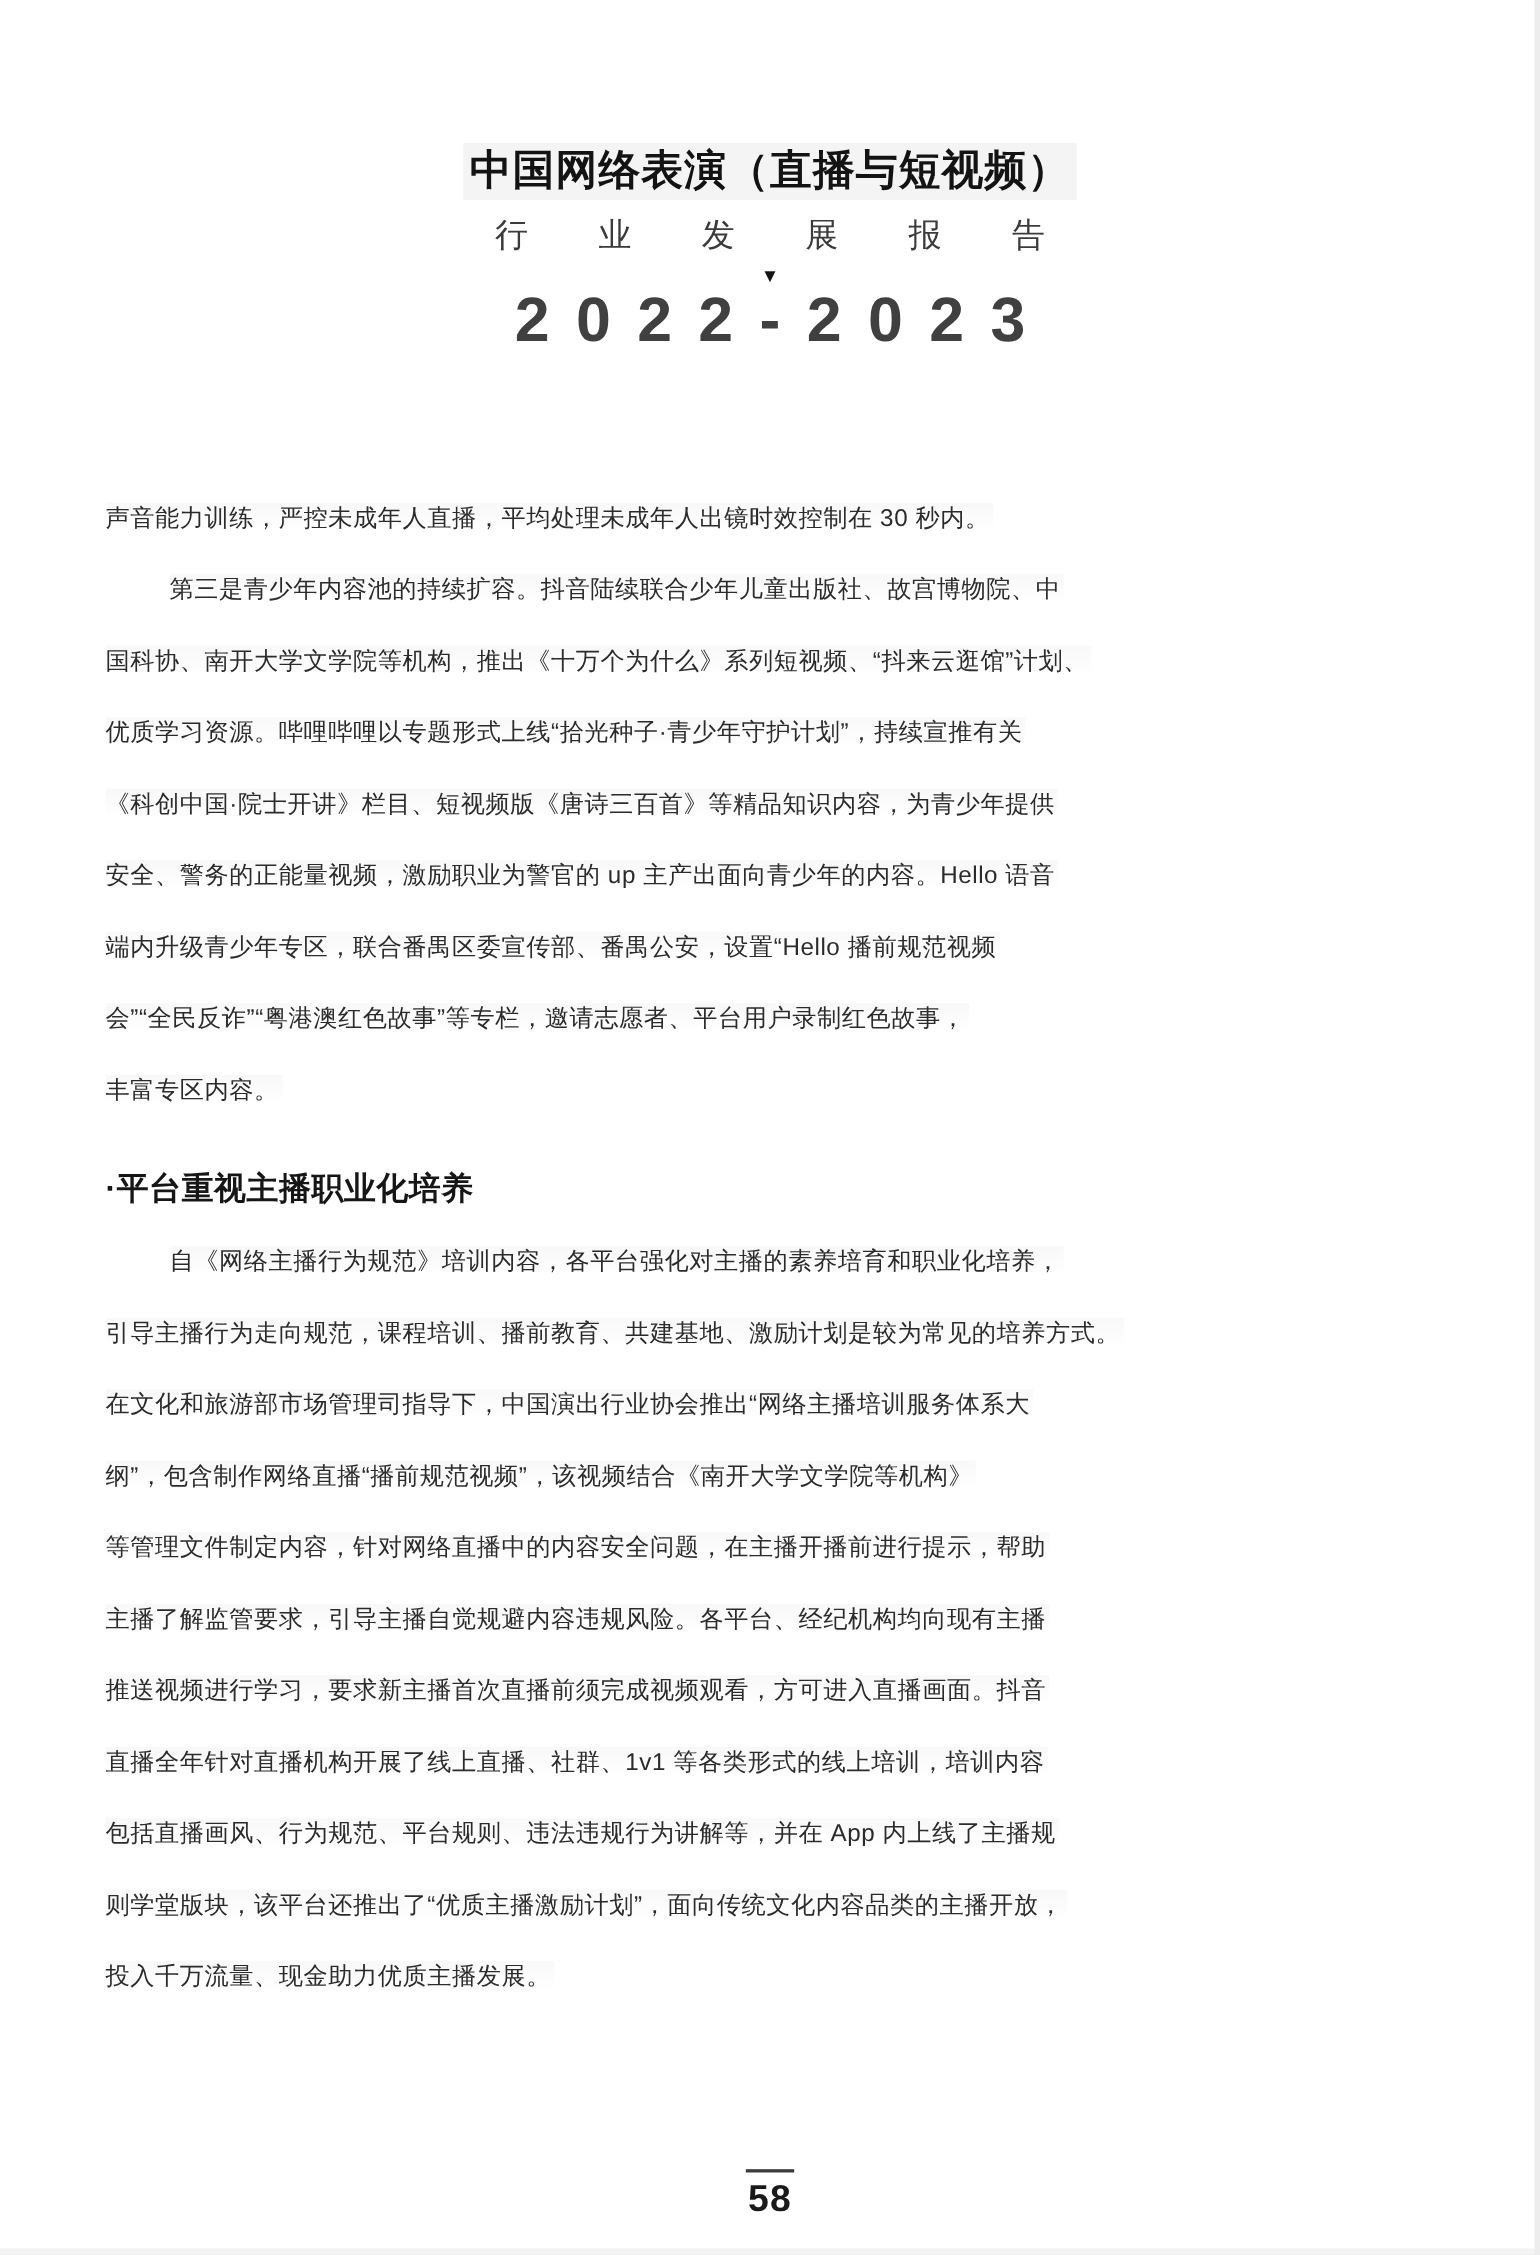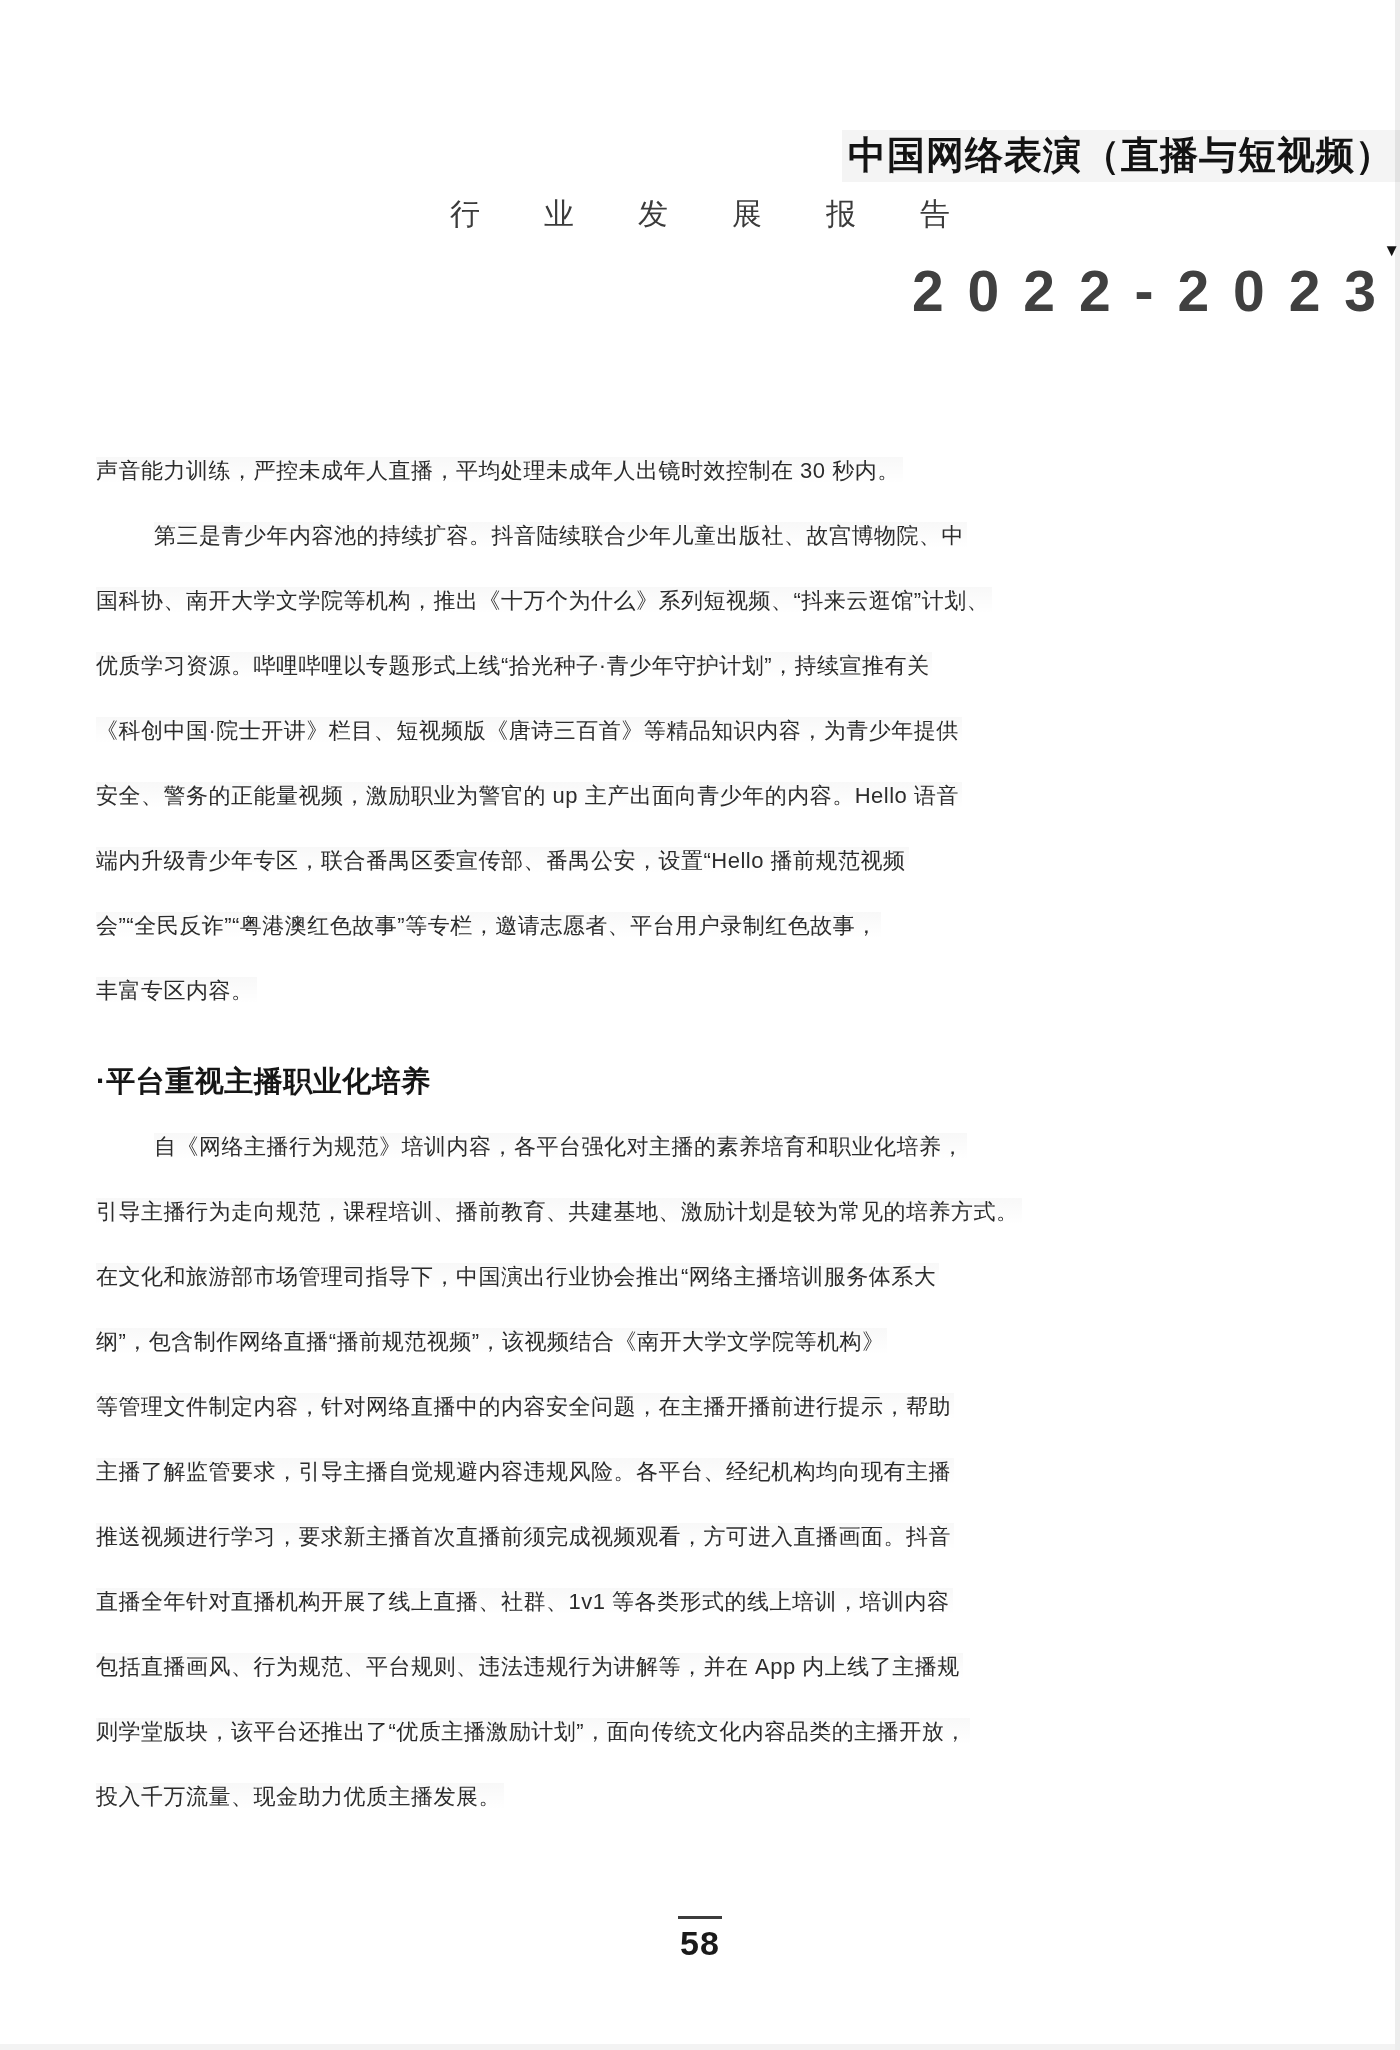--- a/index.html
+++ b/index.html
@@ -18,21 +18,21 @@
     
     box-shadow: inset -5px 0 0 #ededed, inset 0 -6px 0 #f3f3f3;
   }
 
   
   .report-header {
     position: absolute;
     top: 130px;
     left: 0;
     width: 100%;
-    text-align: right;
+    text-align: center;
   }
   .report-title {
     display: inline-block;
     font-size: 38px;
     font-weight: bold;
     color: #131313;
     letter-spacing: 1px;
     background: rgba(0,0,0,0.045);
     padding: 2px 6px;
     line-height: 1.25;
@@ -89,21 +89,21 @@
     font-weight: bold;
     color: #161616;
     margin-top: 26px;
     white-space: nowrap;
     letter-spacing: 0.5px;
   }
 
   
   .doc-footer {
     position: absolute;
-    top: 1916px;
+    top: 1972px;
     left: 0;
     width: 100%;
     text-align: center;
   }
   .footer-rule {
     width: 44px;
     height: 3px;
     background: #3c3c3c;
     margin: 0 auto 7px auto;
   }

